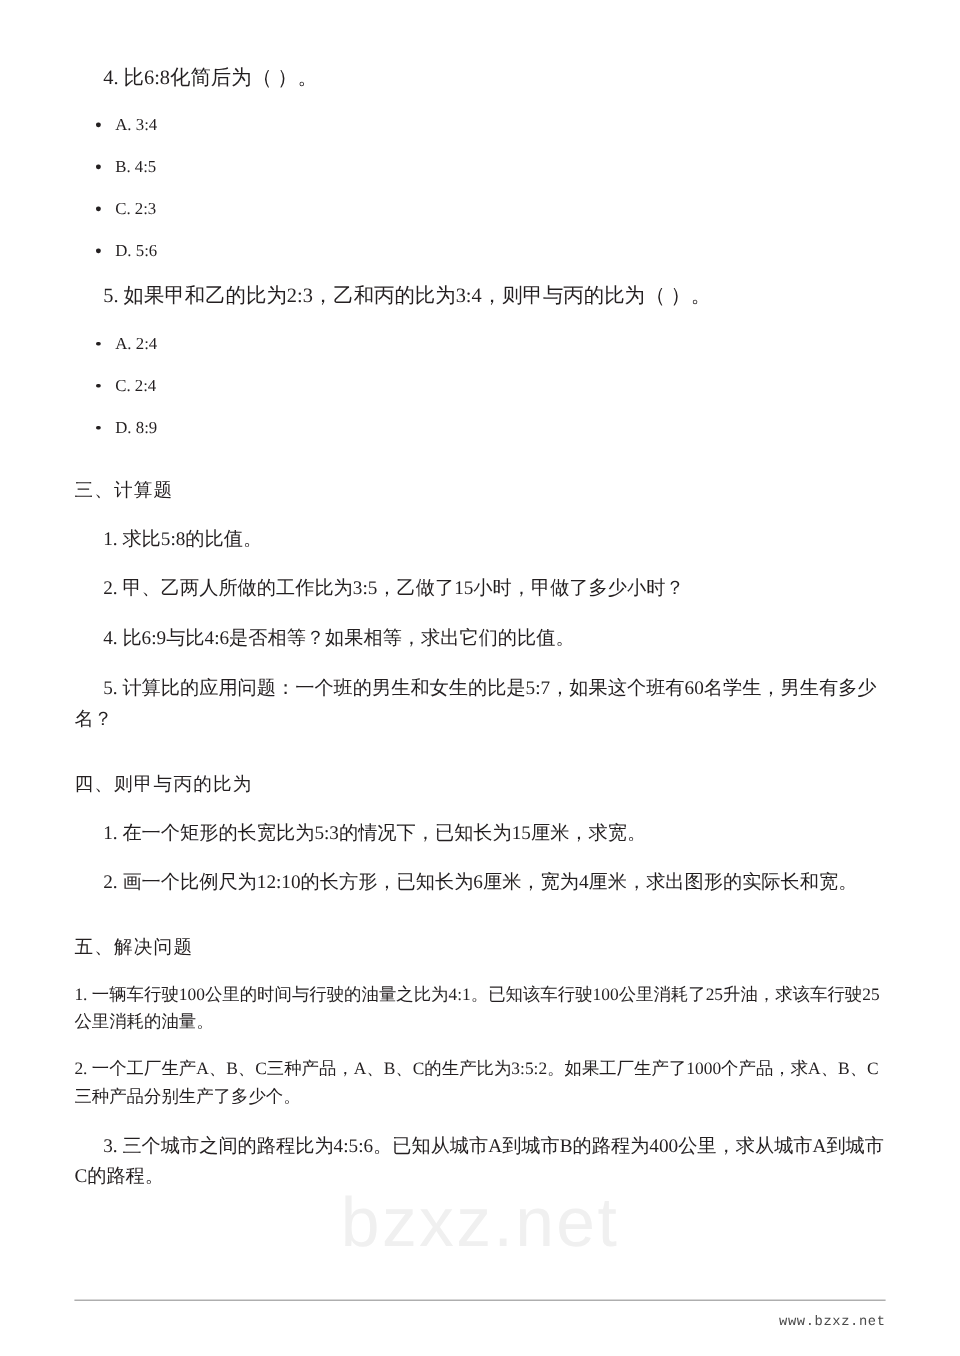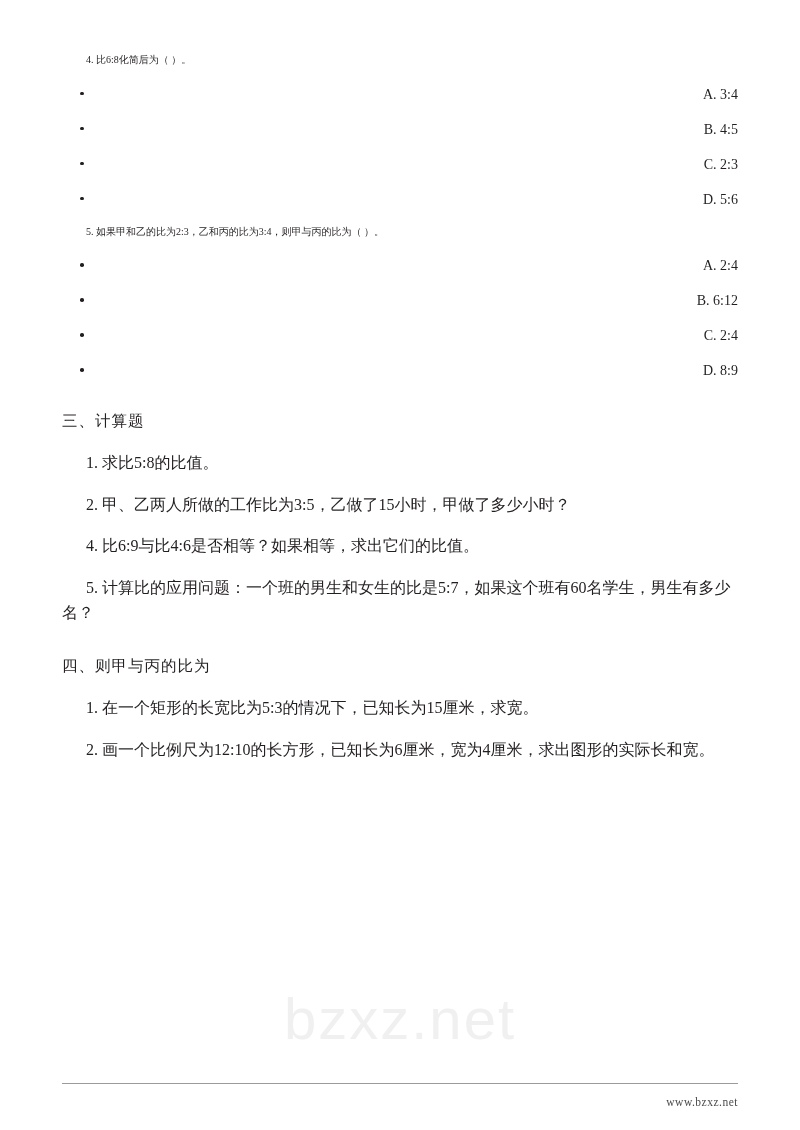--- a/index.html
+++ b/index.html
@@ -36,37 +36,36 @@
     user-select: none;
     pointer-events: none;
     z-index: 0;
   }
   .content {
     position: relative;
     z-index: 1;
   }
   
   .q-line {
-    font-size: 10px;
+    font-size: 17px;
     line-height: 1.55;
     margin: 0 0 16px 0;
     text-indent: 24px;
   }
   ul.options {
     list-style: none;
     margin: 0 0 6px 0;
     padding: 0;
   }
   ul.options li {
     font-size: 14px;
     line-height: 1.5;
     margin: 0 0 14px 0;
     padding-left: 34px;
     position: relative;
-    text-align: right;
   }
   ul.options li::before {
     content: "";
     position: absolute;
     left: 18px;
     top: 8px;
     width: 3.5px;
     height: 3.5px;
     background: #231f20;
     border-radius: 50%;
@@ -98,21 +97,21 @@
     position: absolute;
     left: 62px;
     right: 62px;
     bottom: 46px;
     border-top: 1px solid #9b9b9b;
   }
   .footer-url {
     position: absolute;
     right: 62px;
     bottom: 22px;
-    font-family: Liberation Serif, serif;
+    font-family: Liberation Mono, monospace;
     font-size: 11.5px;
     color: #4a4a4a;
     letter-spacing: 0.5px;
   }
 </style>
 </head>
 <body>
 
 <div class="page">
 
@@ -127,39 +126,44 @@
         <li>B.  4:5</li>
         <li>C.  2:3</li>
         <li>D.  5:6</li>
       </ul>
     </div>
 
     <div class="q-block">
       <p class="q-line">5.  如果甲和乙的比为2:3，乙和丙的比为3:4，则甲与丙的比为（ ）。</p>
       <ul class="options">
         <li>A.  2:4</li>
-        <li>B.  6:12</li>
         <li>C.  2:4</li>
         <li>D.  8:9</li>
       </ul>
     </div>
 
     <div class="section-block">
       <h2 class="section">三、计算题</h2>
       <p class="item">1.  求比5:8的比值。</p>
       <p class="item">2.  甲、乙两人所做的工作比为3:5，乙做了15小时，甲做了多少小时？</p>
       <p class="item">4.  比6:9与比4:6是否相等？如果相等，求出它们的比值。</p>
       <p class="item">5.  计算比的应用问题：一个班的男生和女生的比是5:7，如果这个班有60名学生，男生有多少名？</p>
     </div>
 
     <div class="section-block">
       <h2 class="section">四、则甲与丙的比为</h2>
       <p class="item">1.  在一个矩形的长宽比为5:3的情况下，已知长为15厘米，求宽。</p>
       <p class="item">2.  画一个比例尺为12:10的长方形，已知长为6厘米，宽为4厘米，求出图形的实际长和宽。</p>
     </div>
 
+    <div class="section-block">
+      <h2 class="section">五、解决问题</h2>
+      <p class="item-flat">1.  一辆车行驶100公里的时间与行驶的油量之比为4:1。已知该车行驶100公里消耗了25升油，求该车行驶25公里消耗的油量。</p>
+      <p class="item-flat">2.  一个工厂生产A、B、C三种产品，A、B、C的生产比为3:5:2。如果工厂生产了1000个产品，求A、B、C三种产品分别生产了多少个。</p>
+      <p class="item">3.   三个城市之间的路程比为4:5:6。已知从城市A到城市B的路程为400公里，求从城市A到城市C的路程。</p>
+    </div>
 
   </div>
 
   <div class="footer-rule"></div>
   <div class="footer-url">www.bzxz.net</div>
 
 </div>
 
 </body></html>

